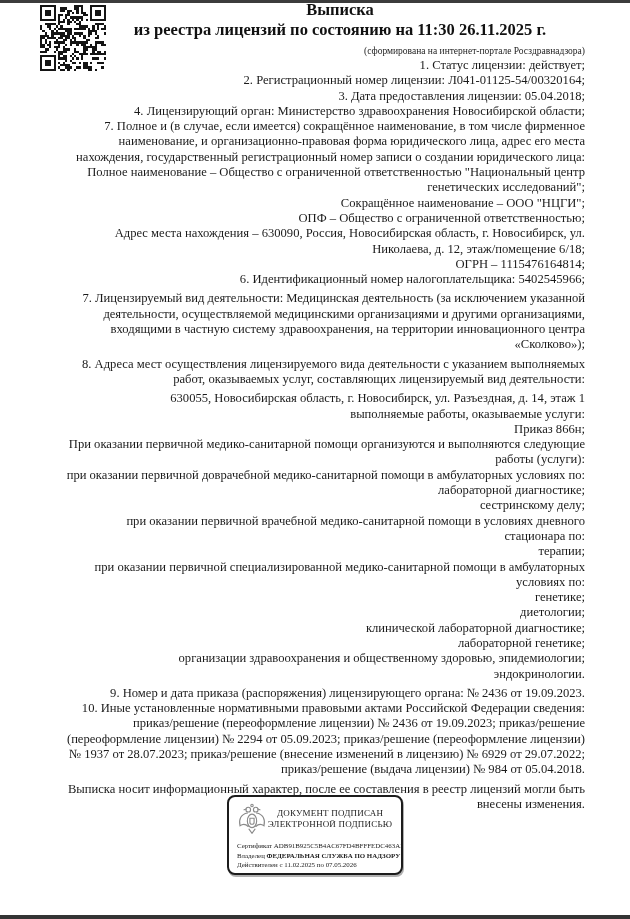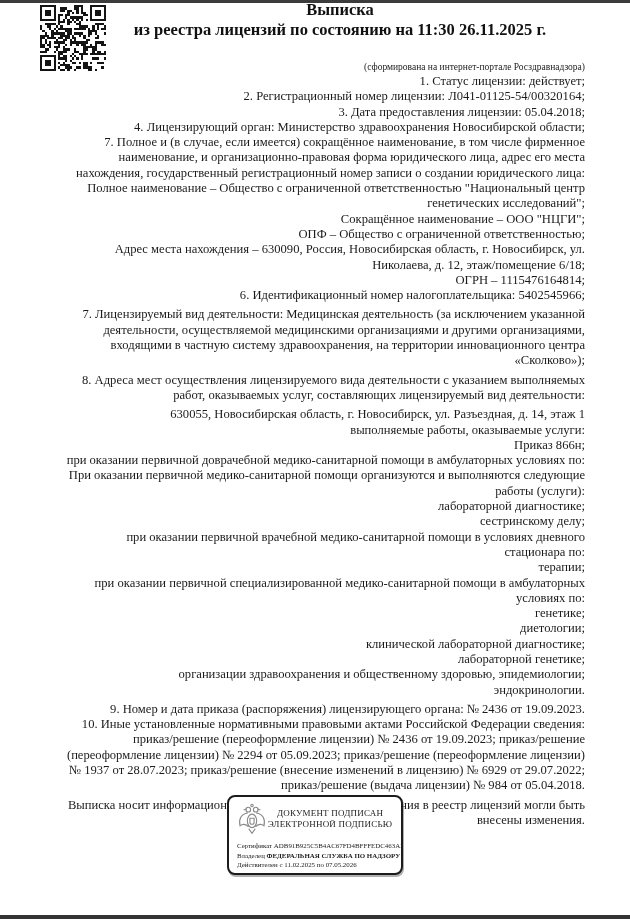--- a/index.html
+++ b/index.html
@@ -5,21 +5,21 @@
   html,body{margin:0;padding:0;background:#fff;}
   .page{
     position:relative;width:630px;height:919px;background:#ffffff;
     font-family:"Liberation Serif","DejaVu Serif",serif;color:#1b1b1b;overflow:hidden;
   }
   .edge-top{position:absolute;top:0;left:0;right:0;height:3px;background:#3c3c3c;}
   .edge-bottom{position:absolute;bottom:0;left:0;right:0;height:4px;background:#343434;}
   .qr{position:absolute;left:40px;top:5px;width:66px;height:66px;}
   .titles{margin-left:112px;width:456px;text-align:center;
     font-weight:bold;font-size:16.5px;line-height:20px;color:#111;}
-  .note{margin:22px 45px 2px 57px;text-align:right;font-size:9.5px;color:#222;}
+  .note{margin:6px 45px 2px 57px;text-align:right;font-size:9.5px;color:#222;}
   .content{margin:2px 45px 0 57px;font-size:12.6px;line-height:15.3px;text-align:right;}
   p.para{margin:0;}
   p.ind1{text-indent:9px;}
   p.ind2{text-indent:15px;}
   p.gap{margin-top:4px;}
   .stamp{
     position:absolute;left:227px;top:795px;width:176px;height:80px;background:#fff;
     border:2px solid #1c1c1c;border-radius:8px;box-sizing:border-box;
     box-shadow:1px 2px 0 rgba(80,80,80,.45);overflow:hidden;
   }
@@ -454,22 +454,22 @@
       <p class="para ind0">Сокращённое наименование – ООО "НЦГИ";</p>
       <p class="para ind0">ОПФ – Общество с ограниченной ответственностью;</p>
       <p class="para ind0">Адрес места нахождения – 630090, Россия, Новосибирская область, г. Новосибирск, ул. Николаева, д. 12, этаж/помещение 6/18;</p>
       <p class="para ind0">ОГРН – 1115476164814;</p>
       <p class="para ind0">6. Идентификационный номер налогоплательщика: 5402545966;</p>
       <p class="para ind0 gap">7. Лицензируемый вид деятельности: Медицинская деятельность (за исключением указанной деятельности, осуществляемой медицинскими организациями и другими организациями, входящими в частную систему здравоохранения, на территории инновационного центра «Сколково»);</p>
       <p class="para ind0 gap">8. Адреса мест осуществления лицензируемого вида деятельности с указанием выполняемых работ, оказываемых услуг, составляющих лицензируемый вид деятельности:</p>
       <p class="para ind0 gap">630055, Новосибирская область, г. Новосибирск, ул. Разъездная, д. 14, этаж 1</p>
       <p class="para ind0">выполняемые работы, оказываемые услуги:</p>
       <p class="para ind0">Приказ 866н;</p>
+      <p class="para ind0">При оказании первичной медико-санитарной помощи организуются и выполняются следующие работы (услуги):</p>
       <p class="para ind1">при оказании первичной доврачебной медико-санитарной помощи в амбулаторных условиях по:</p>
-      <p class="para ind0">При оказании первичной медико-санитарной помощи организуются и выполняются следующие работы (услуги):</p>
       <p class="para ind2">лабораторной диагностике;</p>
       <p class="para ind2">сестринскому делу;</p>
       <p class="para ind1">при оказании первичной врачебной медико-санитарной помощи в условиях дневного стационара по:</p>
       <p class="para ind2">терапии;</p>
       <p class="para ind1">при оказании первичной специализированной медико-санитарной помощи в амбулаторных условиях по:</p>
       <p class="para ind2">генетике;</p>
       <p class="para ind2">диетологии;</p>
       <p class="para ind2">клинической лабораторной диагностике;</p>
       <p class="para ind2">лабораторной генетике;</p>
       <p class="para ind2">организации здравоохранения и общественному здоровью, эпидемиологии;</p>

